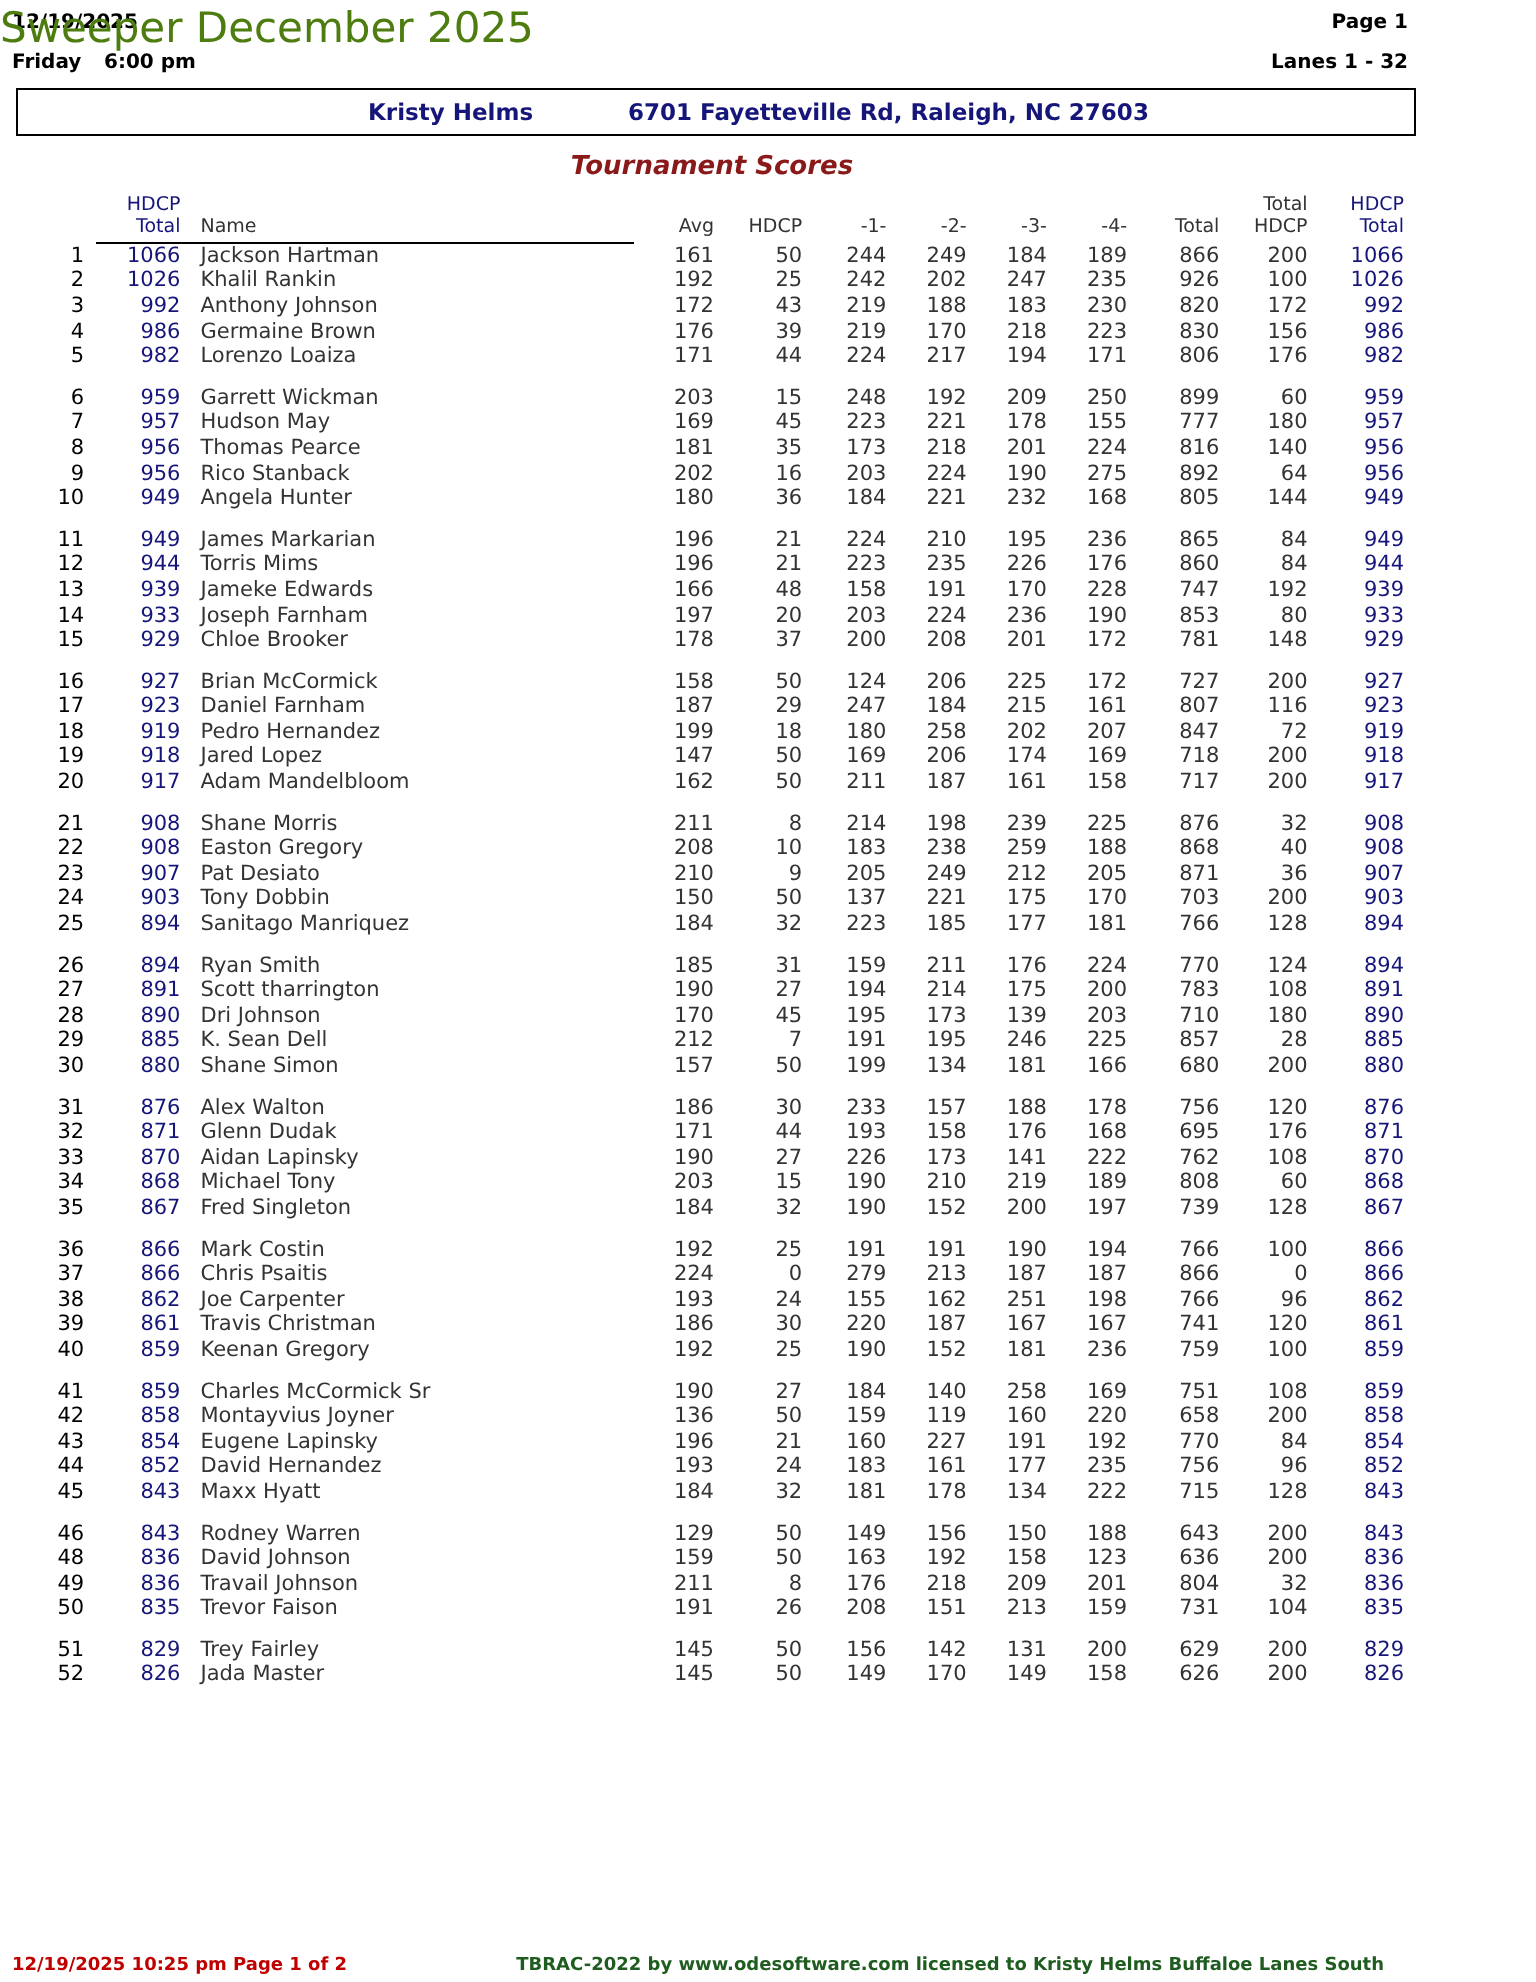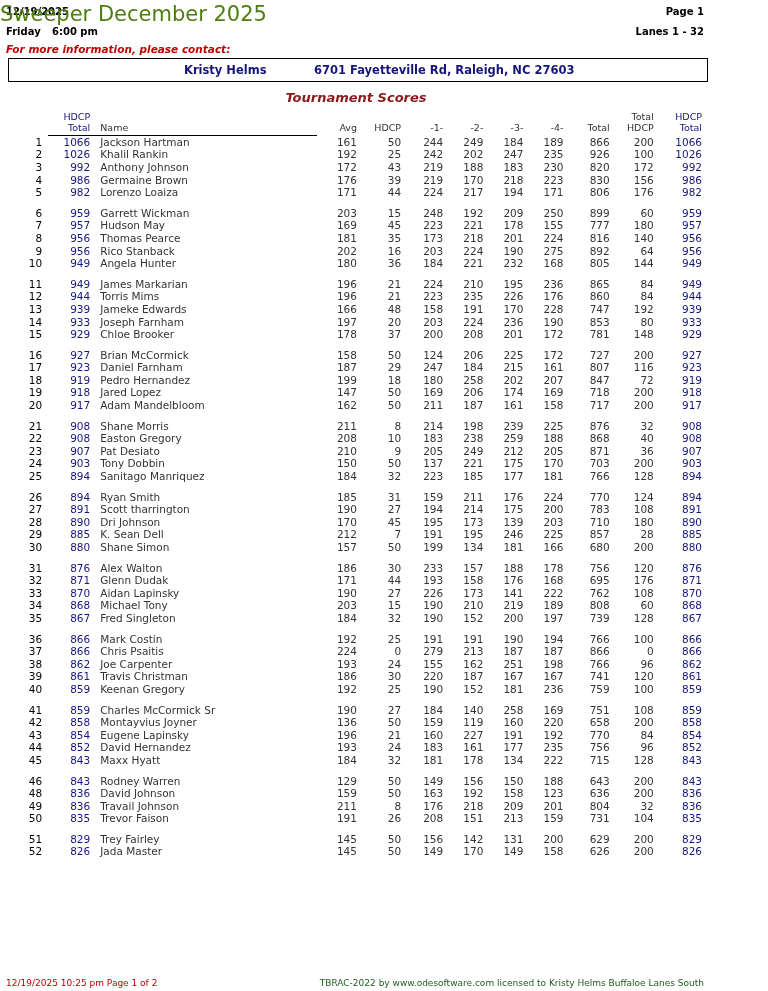--- a/index.html
+++ b/index.html
@@ -158,25 +158,25 @@
     font-size: 0;
   }
   tbody tr { height: 12.6px; }
   tbody tr.spacer { height: 8px; }
   tbody tr.spacer td { font-size: 0; line-height: 0; }
 
   
   .footer {
     position: absolute;
     left: 0;
-    right: 0;
+    right: 12px;
     bottom: 3px;
     height: 14px;
     font-size: 9px;
-    font-weight: normal;
+    font-weight: bold;
   }
   .footer-left {
     position: absolute;
     left: 6px;
     bottom: 0;
     color: #c00000;
   }
   .footer-right {
     position: absolute;
     right: 8px;
@@ -194,21 +194,20 @@
     <div class="hdr-title">Sweeper December 2025</div>
     <div class="hdr-page">Page 1</div>
   </div>
 
   <div class="hdr-row2">
     <div class="hdr-day">Friday</div>
     <div class="hdr-time">6:00 pm</div>
     <div class="hdr-lanes">Lanes 1 - 32</div>
   </div>
 
-  <div class="hdr-contact">For more information, please contact:</div>
 
   <div class="contact-box">
     <div class="contact-name">Kristy Helms</div>
     <div class="contact-addr">6701 Fayetteville Rd,  Raleigh, NC  27603</div>
   </div>
 
   <div class="section-title">Tournament Scores</div>
 
   <div class="table-wrap">
     <table class="scores">

